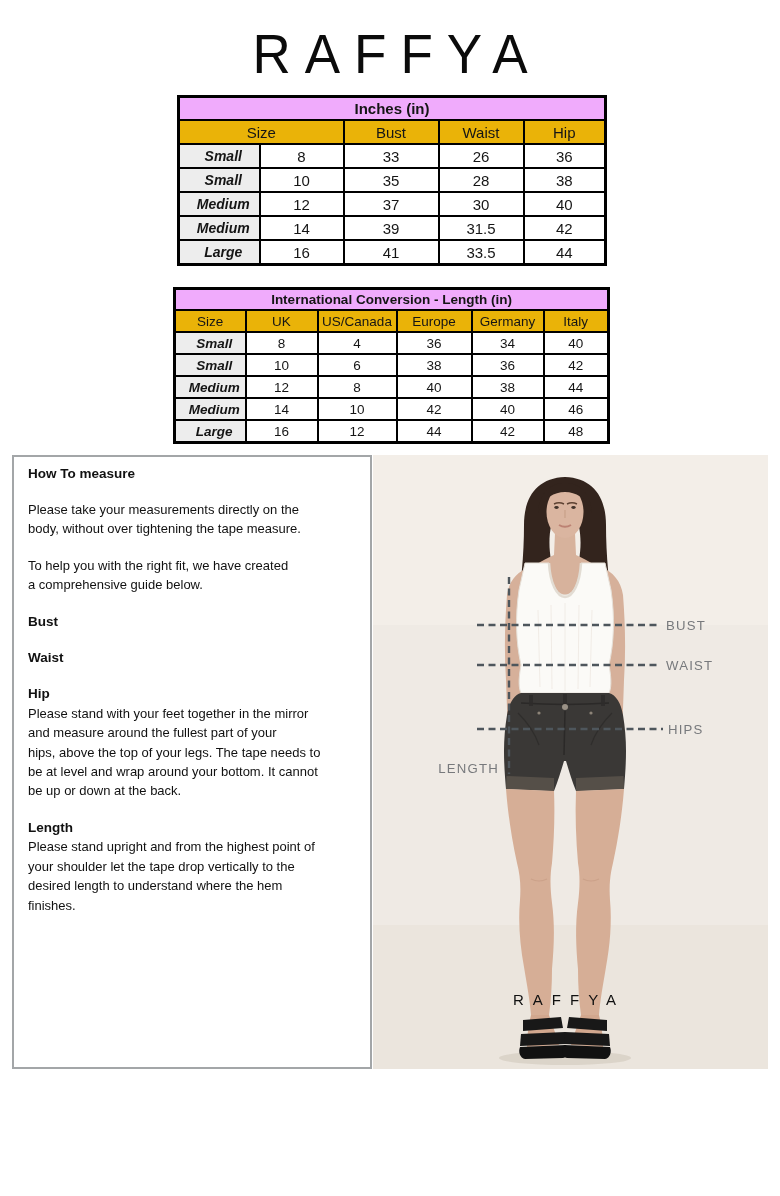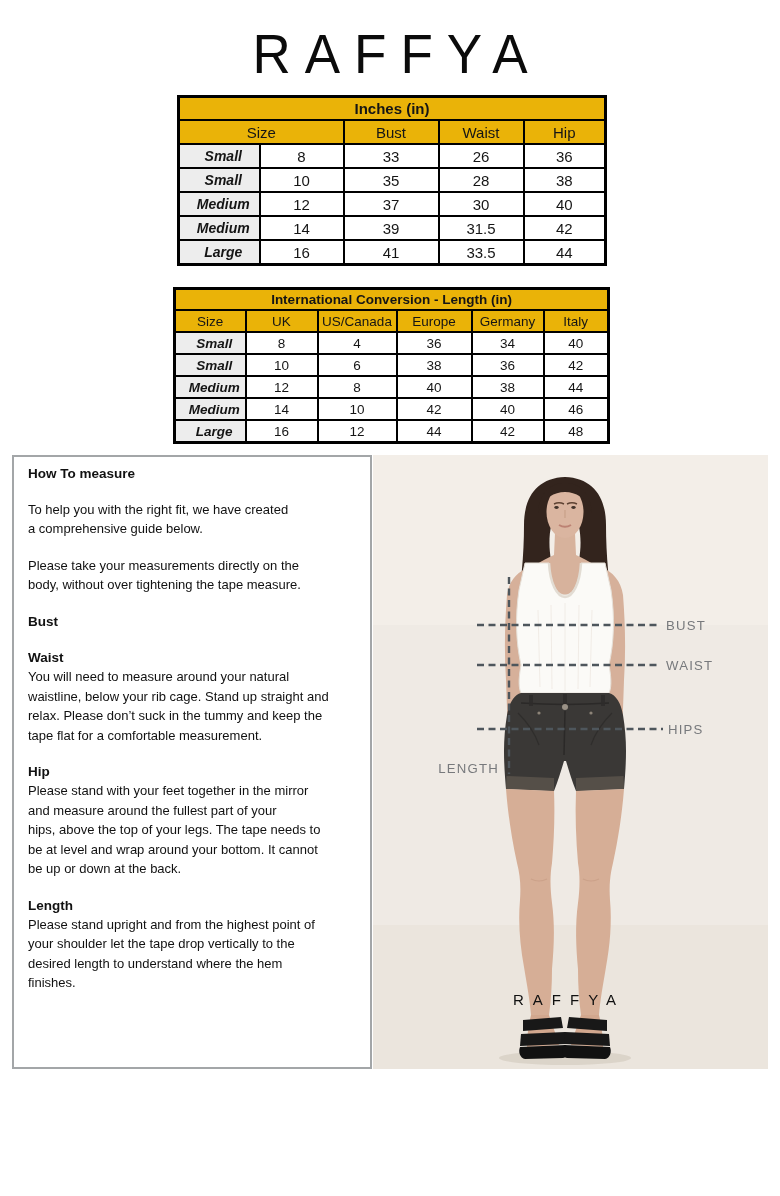--- a/index.html
+++ b/index.html
@@ -15,21 +15,21 @@
   table{border-collapse:collapse;table-layout:fixed;position:absolute;background:#fff;}
   table{border:3px solid #000;}
   td{border:2px solid #000;text-align:center;vertical-align:middle;padding:0;color:#151515;
      font-family:"Liberation Sans",sans-serif;overflow:hidden;white-space:nowrap;}
   .t1{left:177px;top:95px;width:427px;}
   .t2{left:173px;top:287px;width:434px;}
   .t1 td{font-size:15px;height:22px;}
   .t2 td{font-size:13.5px;height:20px;}
   .t1 td.tt{height:21px;}
   .t2 td.tt{height:19px;}
-  td.tt{font-weight:bold;background:#eab308;}
+  td.tt{font-weight:bold;background:#f0abfc;}
   td.hd{font-weight:normal;background:#eab308;}
   td.sz{font-weight:bold;font-style:italic;background:#ededed;font-size:13.5px;padding-left:8px;}
   .t1 td.sz{font-size:14px;}
 
   
   .guide{position:absolute;left:12px;top:455px;width:360px;height:614px;
          border:2px solid #a3a6a8;box-sizing:border-box;background:#fff;
          padding:7px 18px 0 14px;}
   .g-title{font-size:13.5px;font-weight:bold;line-height:19px;}
   .g-para{font-size:13px;line-height:19.4px;margin-top:17px;white-space:pre-line;}
@@ -162,33 +162,29 @@
       <td>12</td>
       <td>44</td>
       <td>42</td>
       <td>48</td>
     </tr>
     </tbody>
   </table>
 
   <div class="guide">
     <div class="g-title">How To measure</div>
+    <div class="g-para">Please take your measurements directly on the
+body, without over tightening the tape measure.</div>
     <div class="g-para">To help you with the right fit, we have created
 a comprehensive guide below.</div>
-    <div class="g-para">Please take your measurements directly on the
-body, without over tightening the tape measure.</div>
     <div class="g-sec">
       <div class="g-head">Bust</div>
     </div>
     <div class="g-sec">
       <div class="g-head">Waist</div>
-      <div class="g-body">You will need to measure around your natural
-waistline, below your rib cage. Stand up straight and
-relax. Please don’t suck in the tummy and keep the
-tape flat for a comfortable measurement.</div>
     </div>
     <div class="g-sec">
       <div class="g-head">Hip</div>
       <div class="g-body">Please stand with your feet together in the mirror
 and measure around the fullest part of your
 hips, above the top of your legs. The tape needs to
 be at level and wrap around your bottom. It cannot
 be up or down at the back.</div>
     </div>
     <div class="g-sec">

